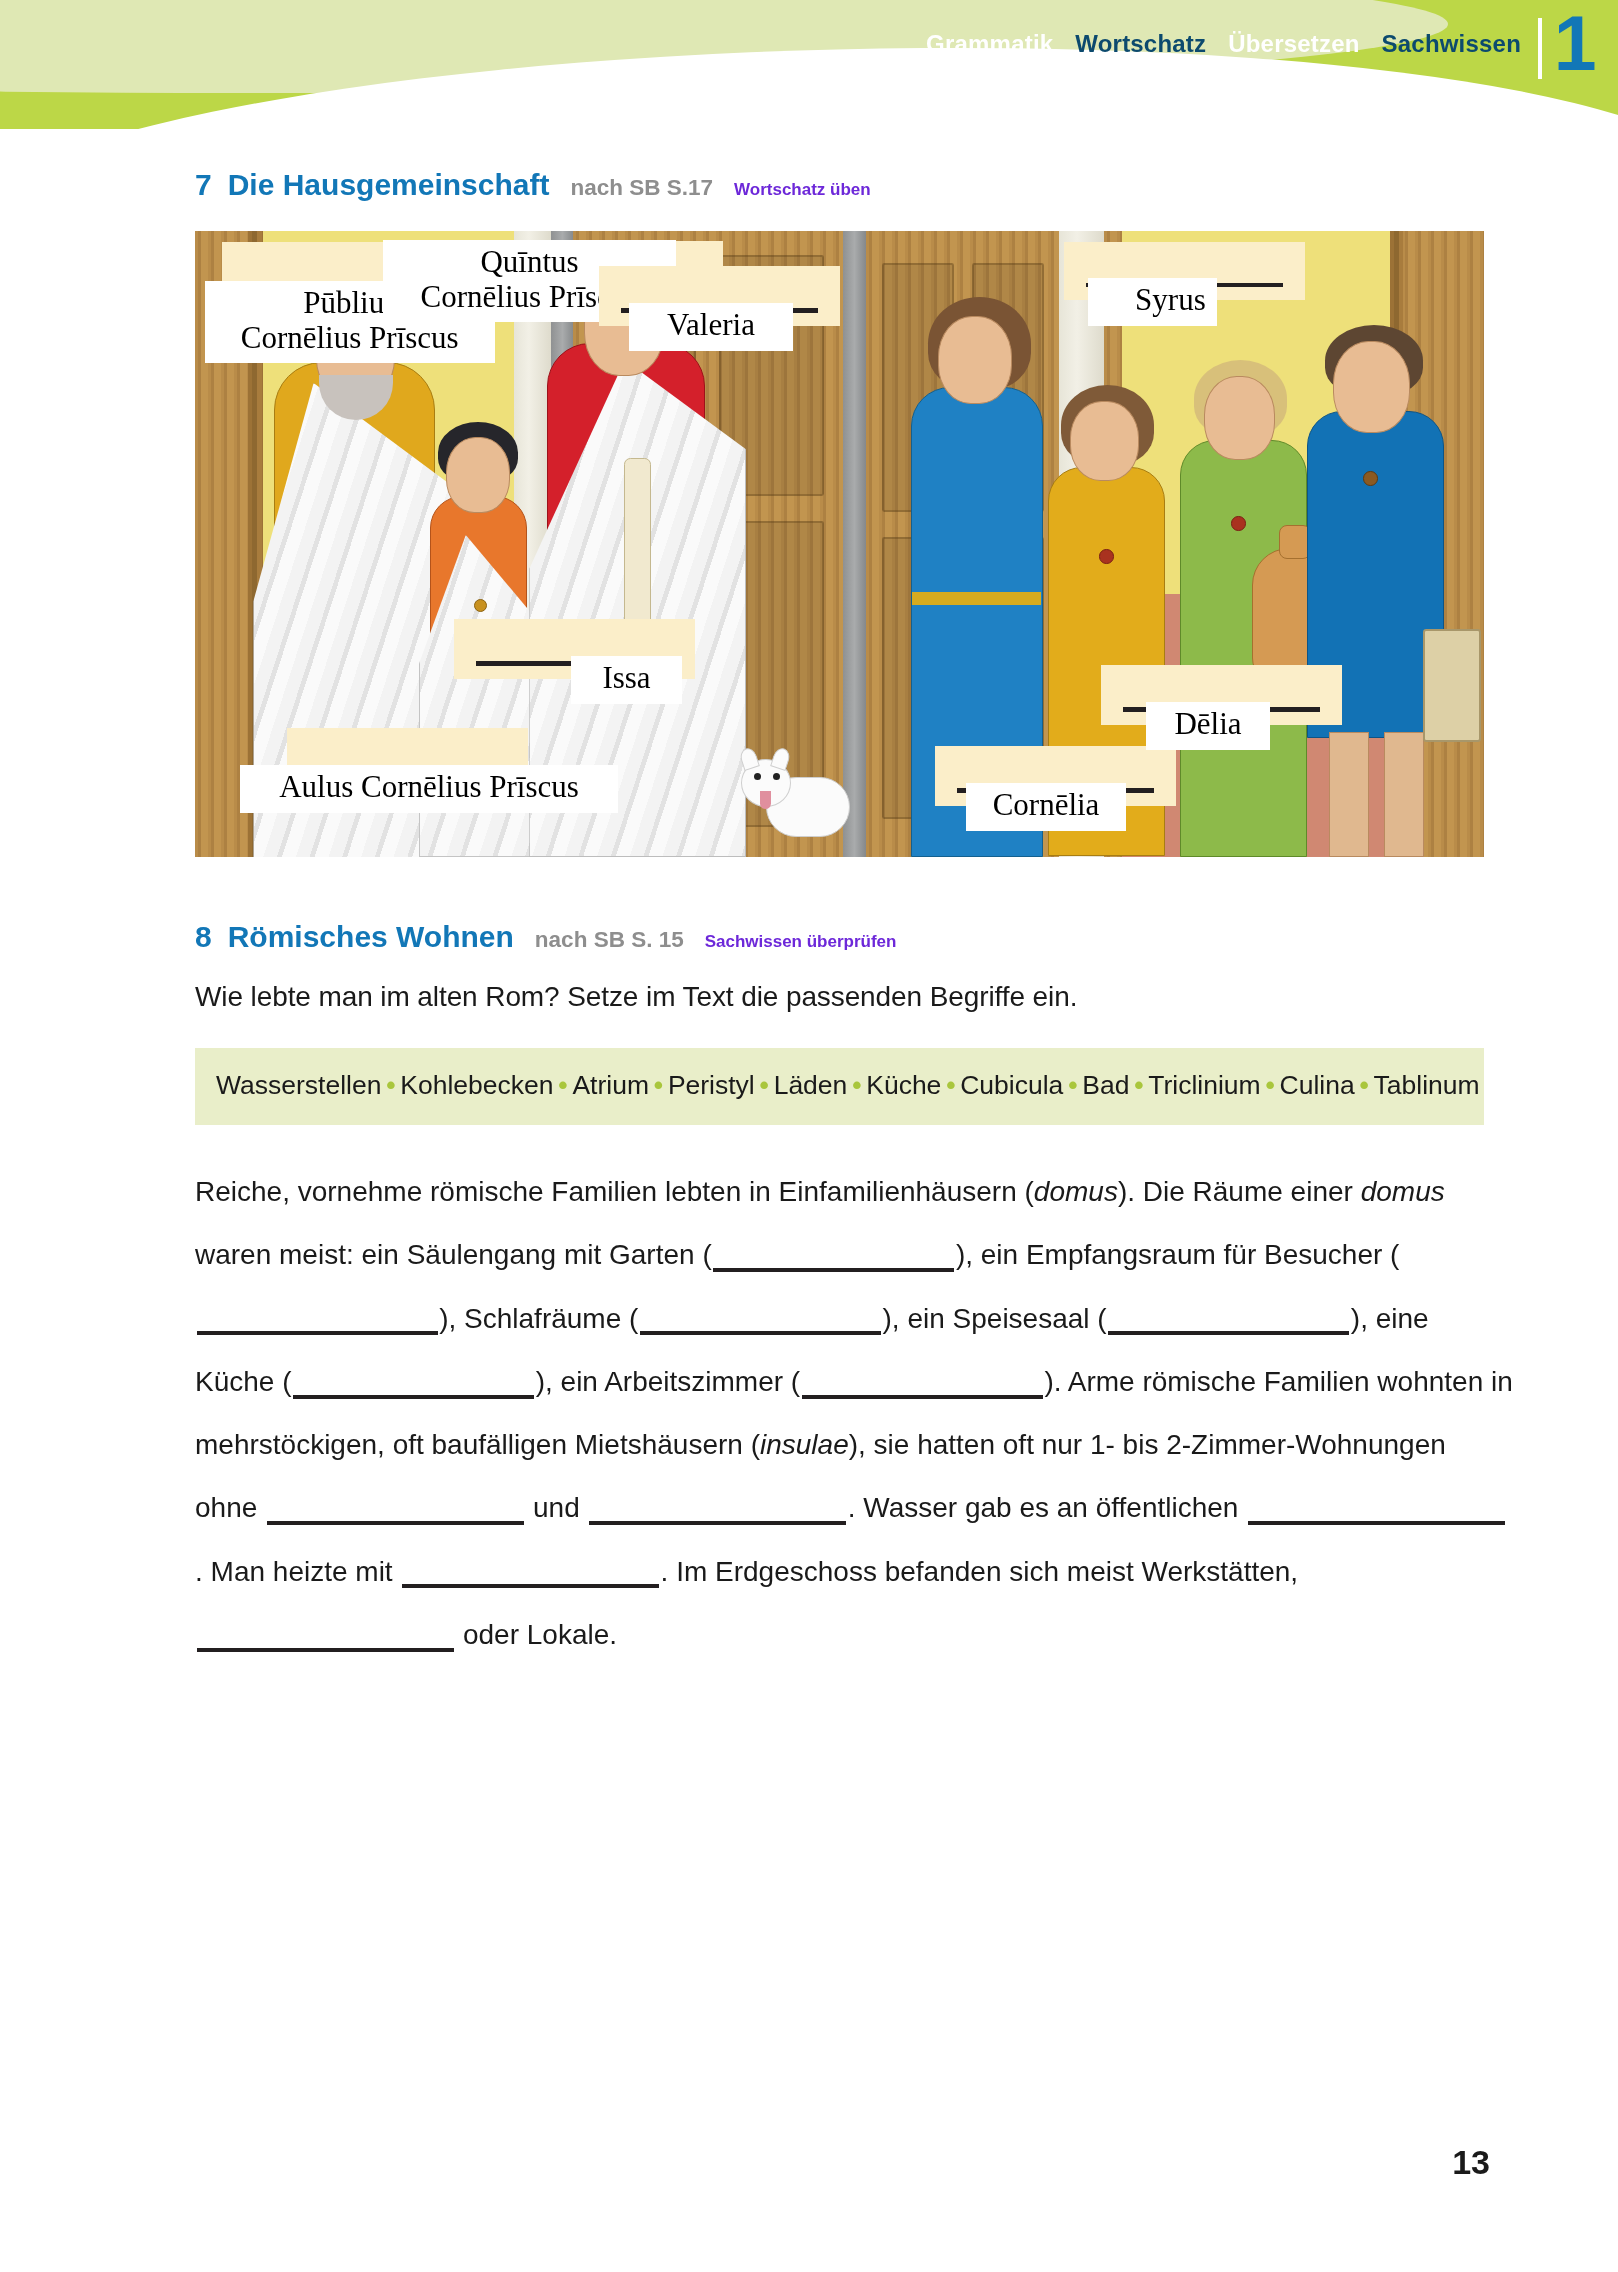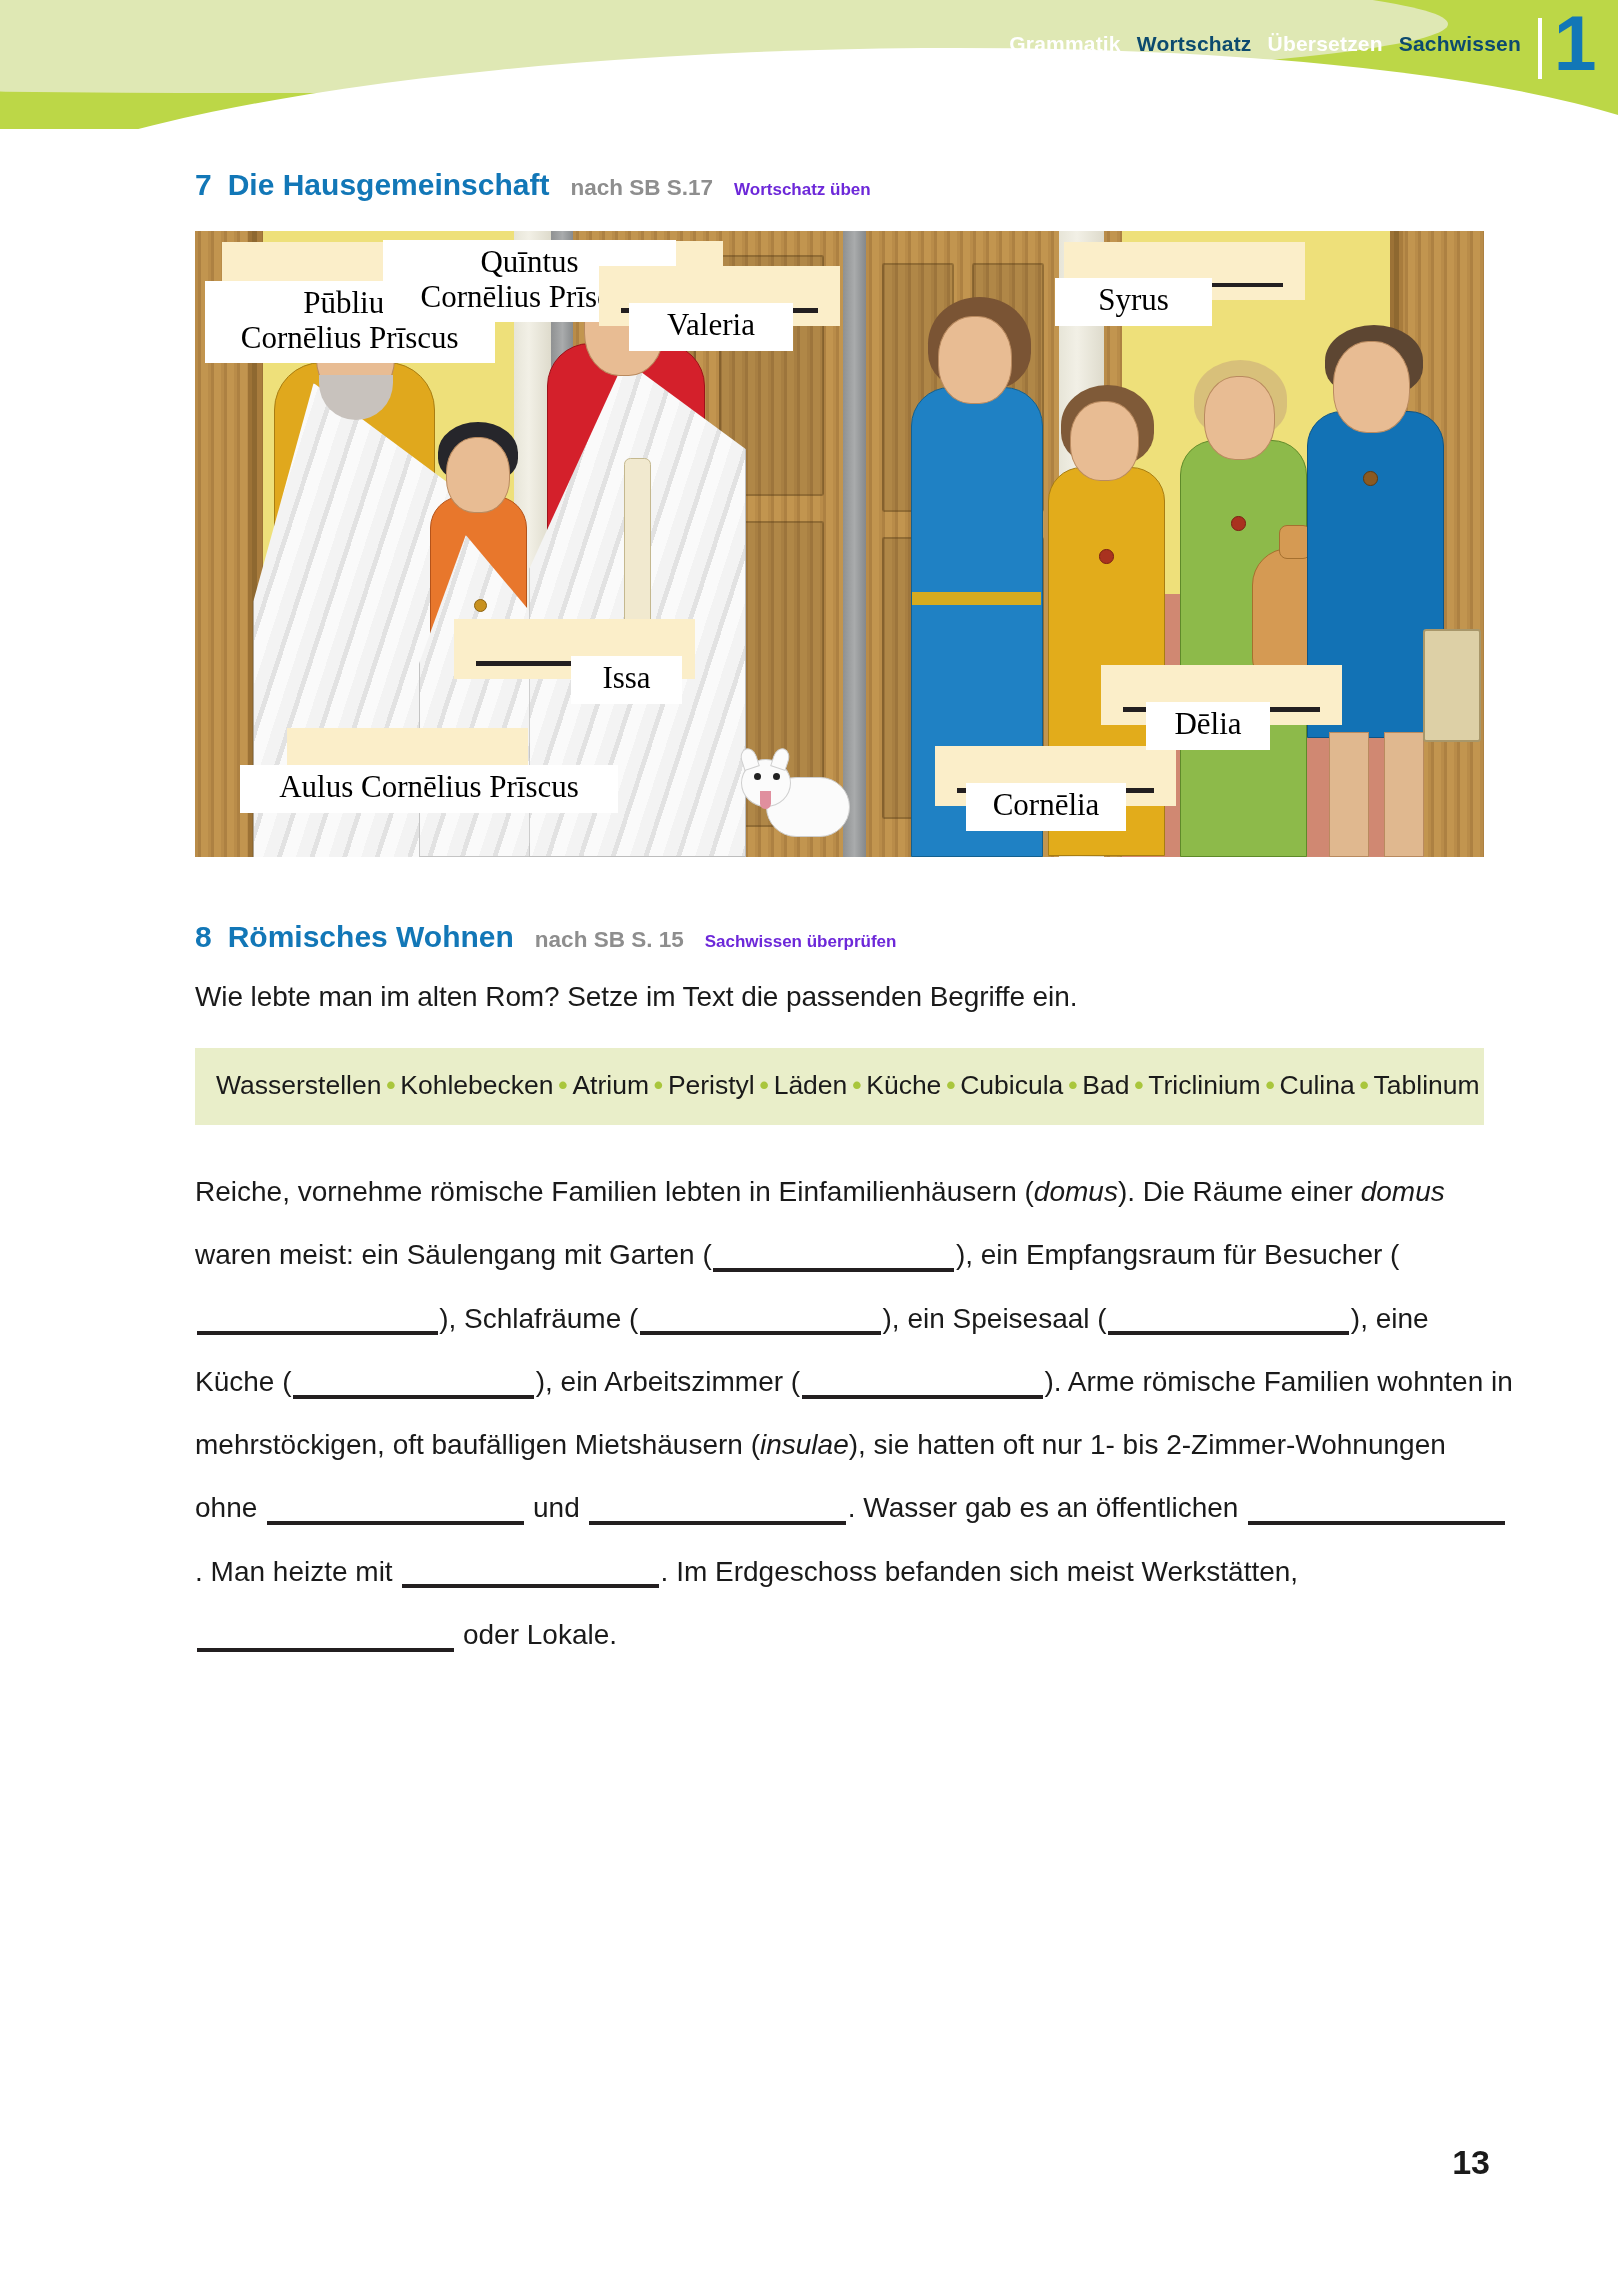--- a/index.html
+++ b/index.html
@@ -14,22 +14,22 @@
   .header-green { position:absolute; left:0; top:0; width:1619px; height:129px; background:#bcd747; }
   .header-pale  { position:absolute; left:0; top:0; width:1619px; height:129px;
                   background:#dfe8b4; clip-path: ellipse(1207px 69px at 241px 24px); }
   .header-white { position:absolute; left:-48px; top:71px; width:1770px; height:161px;
                   background:#fff; border-radius:50% / 100% 100% 0 0;
                   transform: rotate(-1.4deg); transform-origin: left top; }
   .header-white2{ position:absolute; left:-48px; top:84px; width:1770px; height:161px;
                   background:#fff; border-radius:50% / 100% 100% 0 0;
                   transform: rotate(-1.4deg); transform-origin: left top; }
   .header-nav { position:absolute; right:98px; top:0; height:87px;
-                display:flex; align-items:center; gap:16px;
-                font-size:21px; font-weight:bold; letter-spacing:0.2px; white-space:nowrap; }
+                display:flex; align-items:center; gap:22px;
+                font-size:24px; font-weight:bold; letter-spacing:0.2px; white-space:nowrap; }
   .nav-white { color:#ffffff; }
   .nav-blue  { color:#0c4a6e; }
   .header-rule { position:absolute; right:77px; top:17.7px; width:4px; height:61px; background:#fff; }
   .header-num { position:absolute; right:22.5px; top:4.8px; font-size:77px; font-weight:bold;
                 color:#1277b7; line-height:1; }
 
   
   .page { position:absolute; left:0; top:129px; width:1619px; }
 
   .ex-head { display:flex; align-items:baseline; padding-left:195px; white-space:nowrap; }
@@ -226,21 +226,21 @@
 Cornēlius Prīscus</div>
 
     <div class="lbl-blank" style="left:280px;top:9.7px;width:248px;height:48px;"></div>
     <div class="lbl-name" style="left:188px;top:9px;width:293px;">Quīntus
 Cornēlius Prīscus</div>
 
     <div class="lbl-blank" style="left:404px;top:35px;width:241px;height:60px;"></div>
     <div class="lbl-name" style="left:434px;top:72px;width:164px;">Valeria</div>
 
     <div class="lbl-blank" style="left:869px;top:11.3px;width:241px;height:58px;"></div>
-    <div class="lbl-name" style="left:860px;top:47px;width:157px;">Syrus</div>
+    <div class="lbl-name" style="left:893px;top:47px;width:129px;text-align:right;">Syrus</div>
 
     <div class="lbl-blank" style="left:259px;top:388px;width:241px;height:60px;"></div>
     <div class="lbl-name" style="left:376px;top:425px;width:111px;">Issa</div>
 
     <div class="lbl-blank" style="left:92px;top:497px;width:241px;height:60px;"></div>
     <div class="lbl-name" style="left:45px;top:534px;width:378px;">Aulus Cornēlius Prīscus</div>
 
     <div class="lbl-blank" style="left:740px;top:515px;width:241px;height:60px;"></div>
     <div class="lbl-name" style="left:771px;top:552px;width:160px;">Cornēlia</div>
 

